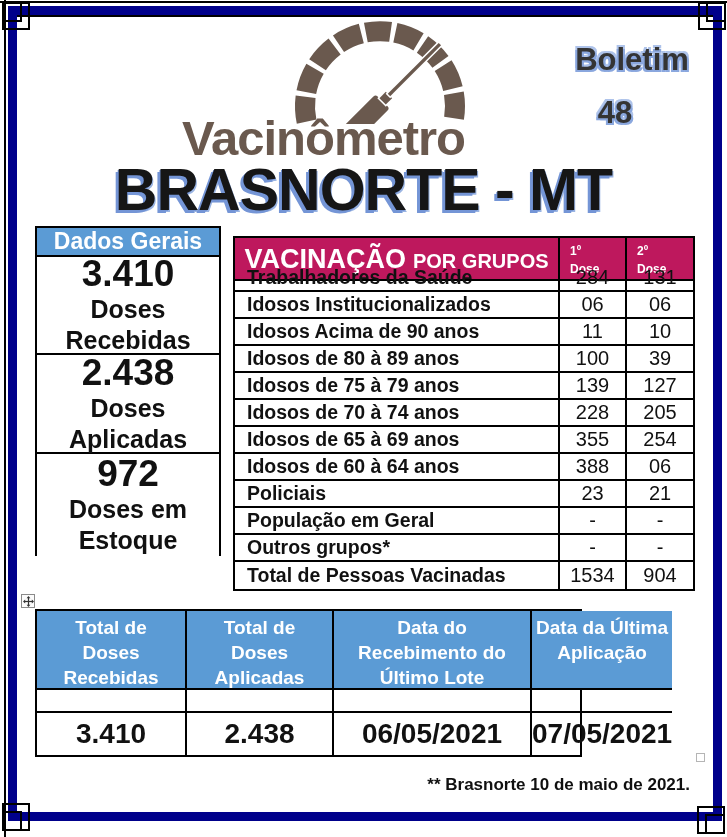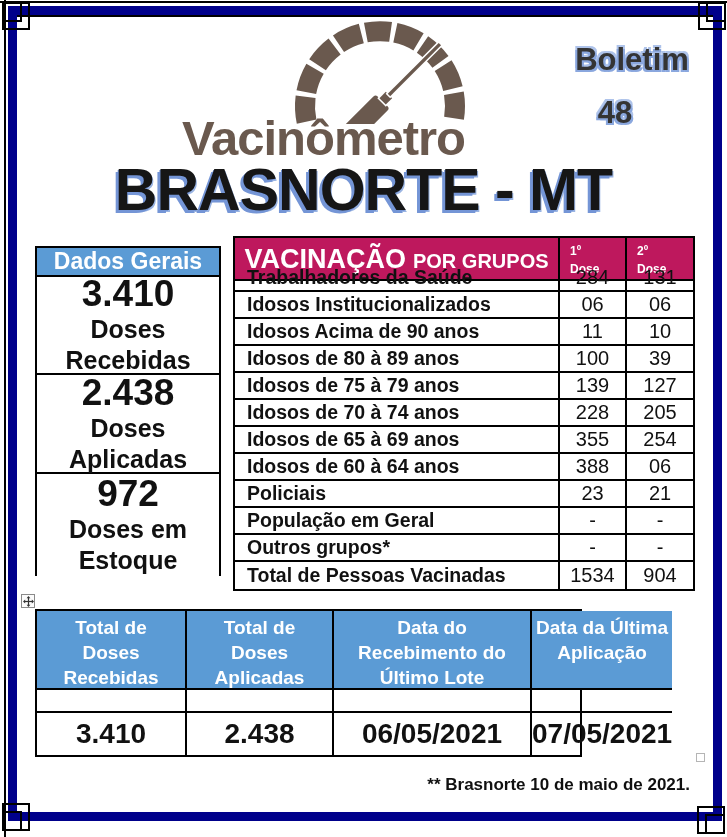--- a/index.html
+++ b/index.html
@@ -36,21 +36,21 @@
   .bulletin .b1{
     font-size:31px;font-weight:700;color:#343434;
     text-shadow:2px 2px 0 #8AA7DE,-2px 2px 0 #8AA7DE,2px -2px 0 #AEC3EA,-2px -2px 0 #AEC3EA;
   }
   .bulletin .b2{
     margin-top:17px;margin-right:34px;font-size:31px;font-weight:700;color:#343434;
     text-shadow:2px 2px 0 #8AA7DE,-2px 2px 0 #8AA7DE,2px -2px 0 #AEC3EA,-2px -2px 0 #AEC3EA;
   }
   
   .dados{
-    position:absolute;left:35px;top:246px;width:186px;height:330px;
+    position:absolute;left:35px;top:226px;width:186px;height:330px;
     border:2px solid #000;box-sizing:border-box;display:grid;
     grid-template-rows:29px 98px 99px 1fr;
   }
   .dados-hd{
     background:#5B9BD5;color:#fff;font-size:23px;font-weight:700;
     display:flex;align-items:center;justify-content:center;
     border-bottom:2px solid #000;box-sizing:border-box;
   }
   .dados-cell{
     display:flex;flex-direction:column;align-items:center;justify-content:center;

